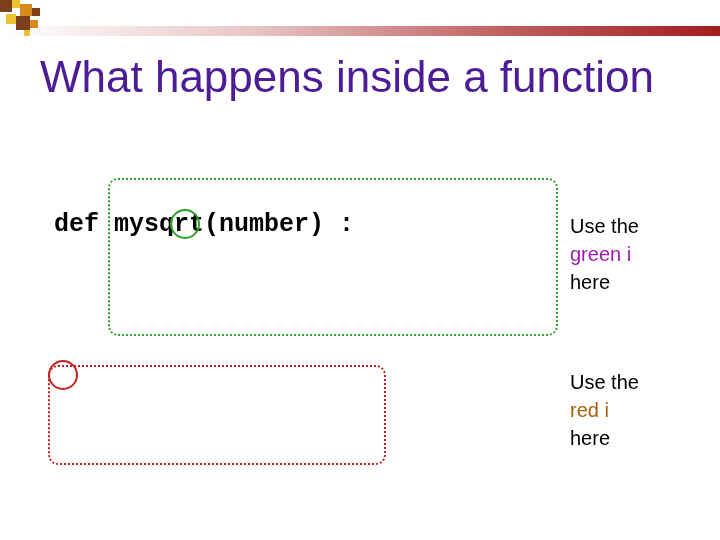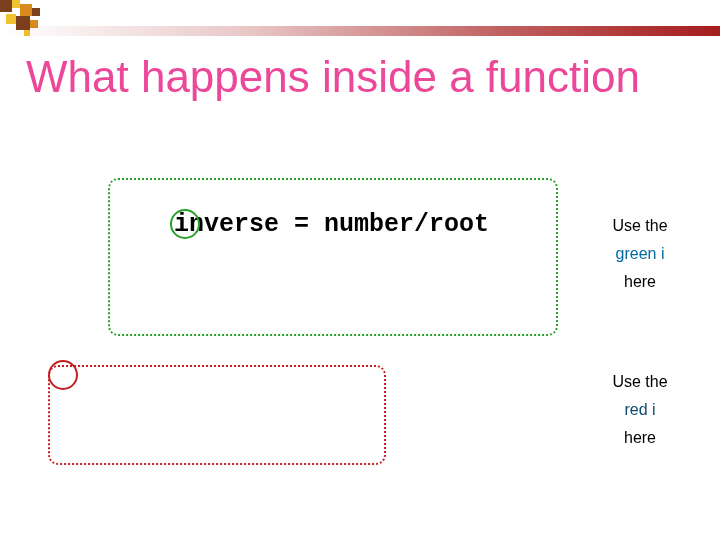--- a/index.html
+++ b/index.html
@@ -45,26 +45,26 @@
     display: block;
   }
   
   .p-dk { background:#7b3f1c; }
   .p-or { background:#d98a1f; }
   .p-yl { background:#f0c232; }
 
   .title {
     position: absolute;
     top: 52px;
-    left: 26px;
+    left: 40px;
     width: 650px;
     font-size: 44px;
     font-weight: 400;
     letter-spacing: 0px;
-    color: #ec4899;
+    color: #4c1d95;
   }
 
   .codearea {
     position: absolute;
     top: 150px;
     left: 54px;
     width: 620px;
     font-family: "Courier New", Courier, monospace;
     font-size: 25px;
     font-weight: bold;
@@ -95,28 +95,27 @@
     background: transparent;
     box-sizing: border-box;
   }
   .circ-green { border: 2px solid #2aa02a; }
   .circ-red   { border: 2px solid #c22020; }
 
   
   .annot {
     position: absolute;
     font-family: Arial, Helvetica, sans-serif;
-    font-size: 16px;
+    font-size: 20px;
     font-weight: 400;
     line-height: 28px;
     width: 140px;
-    text-align: center;
   }
-  .annot .g { color:#0369a1; }
-  .annot .r { color:#0c4a6e; }
+  .annot .g { color:#a21caf; }
+  .annot .r { color:#a16207; }
 </style>
 </head>
 <body>
 
 <div class="slide">
 
   <div class="pix">
     <span class="p-dk" style="left:0px;  top:0px;  width:12px; height:12px;"></span>
     <span class="p-yl" style="left:12px; top:0px;  width:8px;  height:8px;"></span>
     <span class="p-or" style="left:20px; top:4px;  width:12px; height:12px;"></span>
@@ -129,21 +128,21 @@
 
   <div class="topband"></div>
 
   <div class="title">What happens inside a function</div>
 
   <div class="box-green" style="left:108px; top:178px; width:450px; height:158px;"></div>
 
   <div class="box-red" style="left:48px; top:365px; width:338px; height:100px;"></div>
 
   <div class="codearea">
-    <span class="row">        inverse = number/root</span>
+    <span class="row">def mysqrt(number) :</span>
     
     
     
     
     
     
   </div>
 
   <div class="circle circ-green" style="left:170px; top:209px; width:30px; height:30px;"></div>
 

